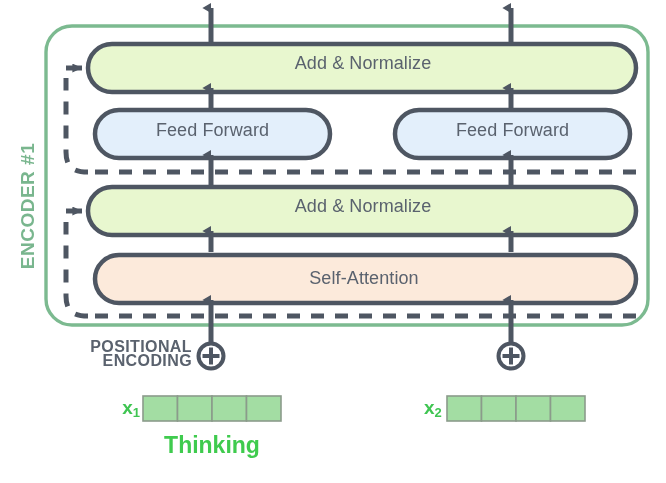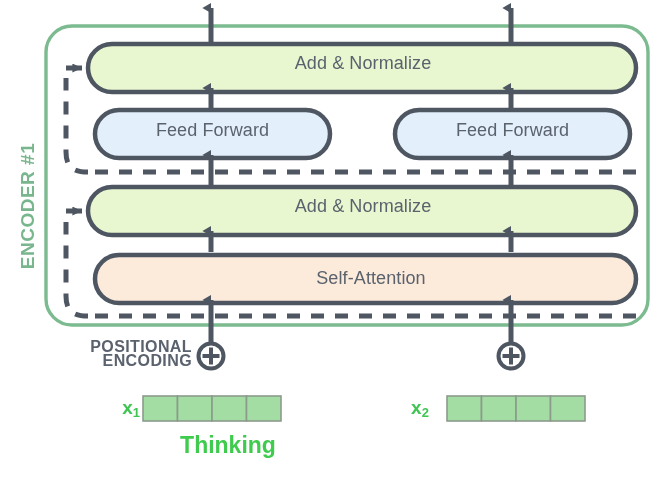--- a/index.html
+++ b/index.html
@@ -45,21 +45,21 @@
   
   .box-caption {
     color: #5a626e;
     font-size: 18px;
     font-weight: 400;
     text-align: center;
     letter-spacing: 0.1px;
   }
   #addnorm-top-label  { left: 90px;  top: 53px;  width: 546px; }
   #addnorm-bot-label  { left: 90px;  top: 196px; width: 546px; }
-  #selfattn-label     { left: 99px;  top: 268px; width: 544px; }
+  #selfattn-label     { left: 92px;  top: 268px; width: 544px; }
   #ff-left-label      { left: 98px;  top: 120px; width: 229px; }
   #ff-right-label     { left: 398px; top: 120px; width: 229px; }
 
   
   #posenc-label {
     left: 60px;
     top: 340px;
     width: 132px;
     text-align: right;
     color: #5a626e;
@@ -74,30 +74,30 @@
     font-size: 19px;
     font-weight: 700;
   }
   .vec-label .sub {
     font-size: 13px;
     vertical-align: baseline;
     position: relative;
     top: 3px;
   }
   #x1-label { left: 108px; top: 397px; width: 32px; text-align: right; }
-  #x2-label { left: 404px; top: 397px; width: 32px; text-align: center; }
+  #x2-label { left: 424px; top: 397px; width: 32px; text-align: left; }
 
   
   .word-label {
     color: #3fcb4e;
     font-size: 23px;
     font-weight: 700;
     text-align: center;
   }
-  #word-left  { left: 128px; top: 432px; width: 200px; }
+  #word-left  { left: 112px; top: 432px; width: 200px; }
   #word-right { left: 416px; top: 432px; width: 200px; }
 </style>
 </head>
 <body>
 
 <div id="stage">
 
   <svg id="diagram-svg" viewBox="0 0 666 483">
     <defs>
       <marker id="arrowUp" markerWidth="10" markerHeight="9" refX="5" refY="8.6" orient="auto-start-reverse" markerUnits="userSpaceOnUse">

